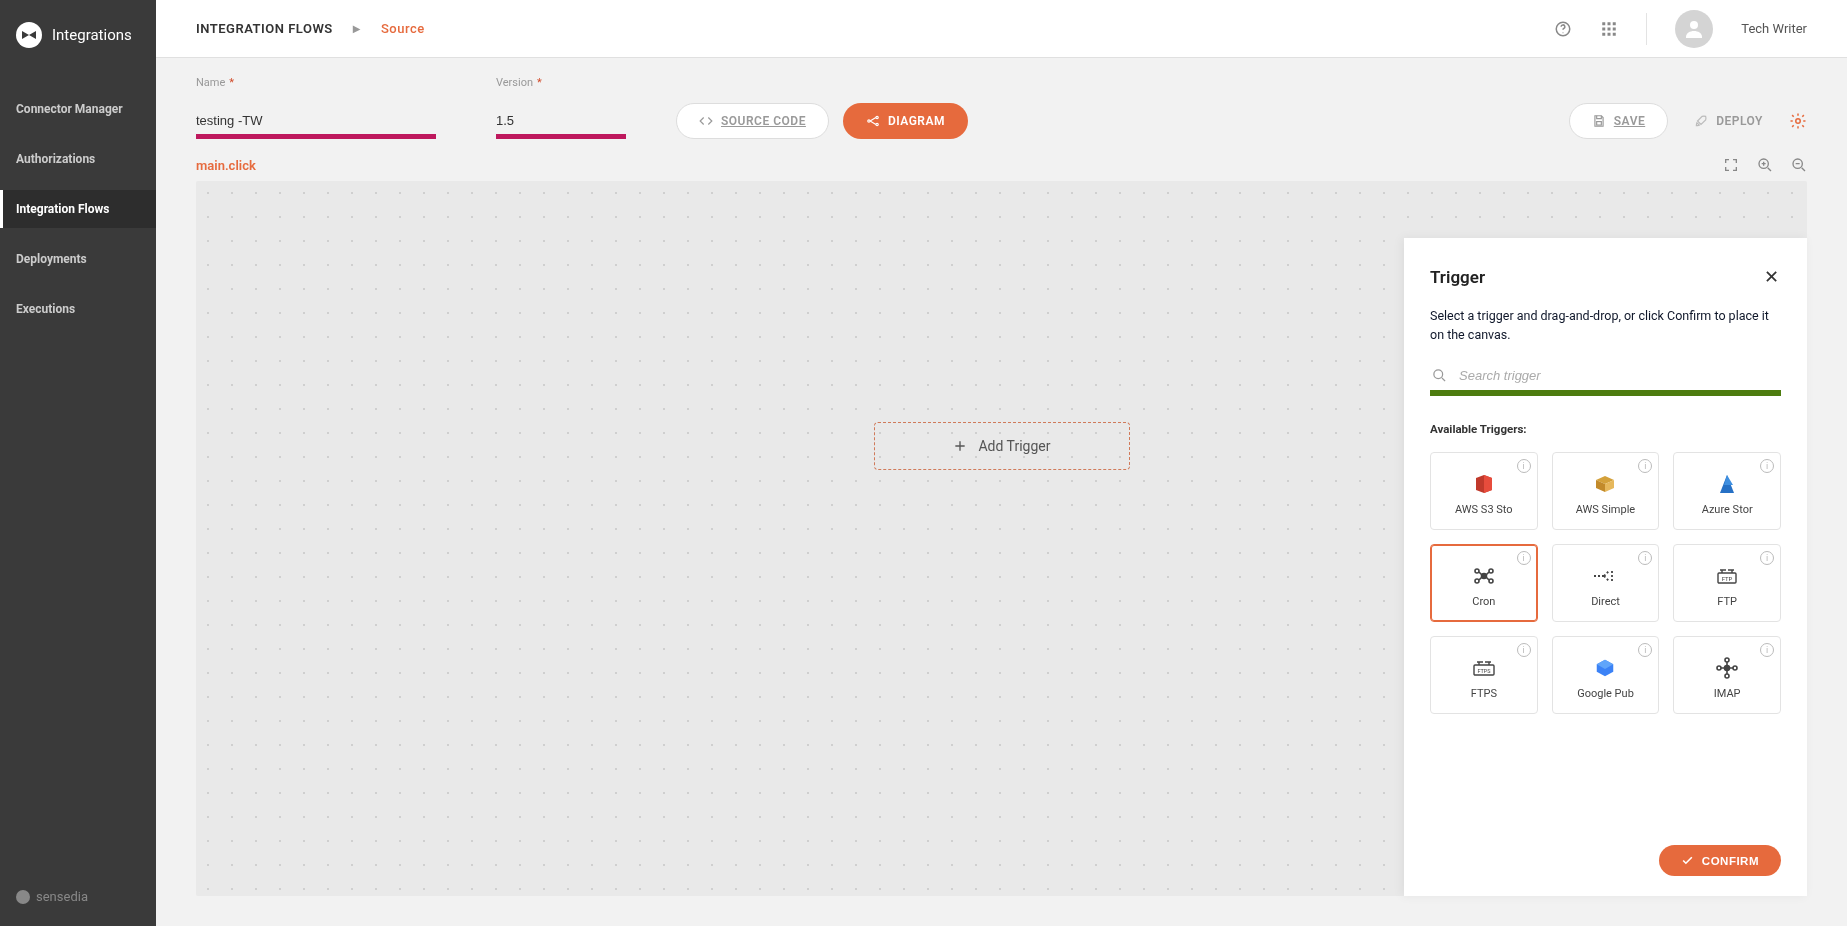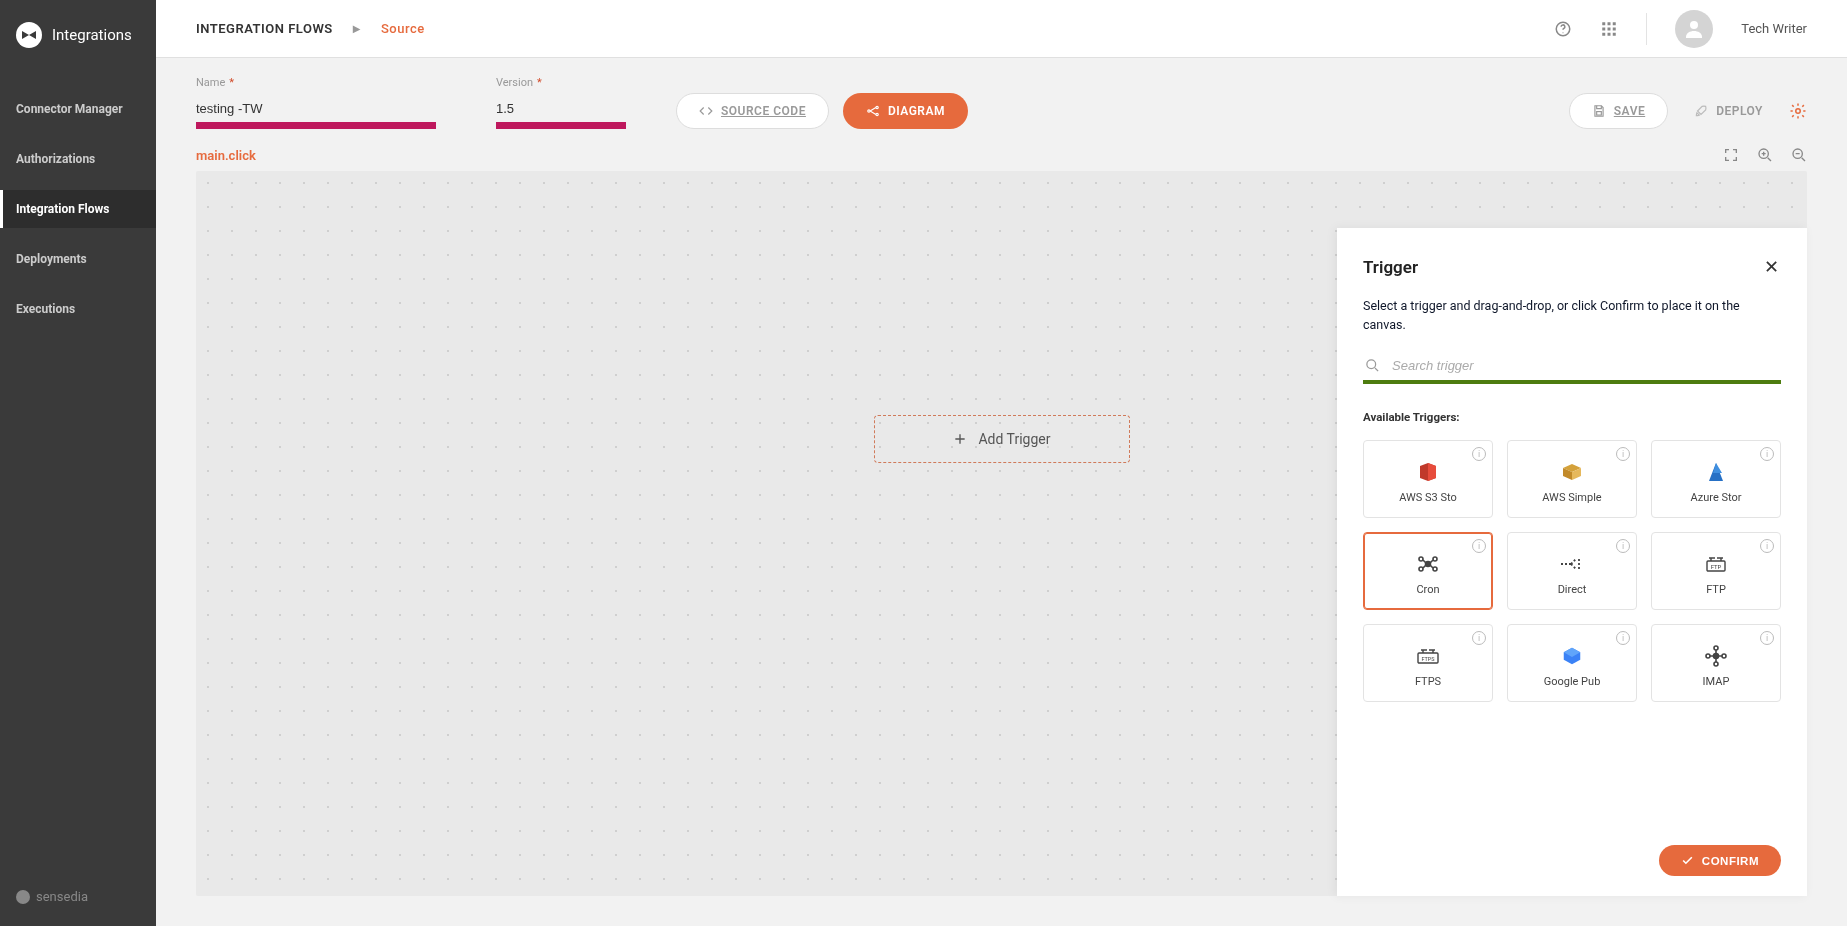--- a/index.html
+++ b/index.html
@@ -156,30 +156,30 @@
   
   .toolbar {
     padding: 18px 40px 18px 40px;
     display: flex;
     align-items: flex-end;
     gap: 60px;
   }
   .field {
     display: flex;
     flex-direction: column;
-    gap: 6px;
+    gap: 18px;
   }
   .field-label {
     font-size: 11px;
     color: var(--text-light-gray);
   }
   .field-label .req { color: #d24d2c; margin-left: 4px;}
   .field-input {
     border: none;
-    border-bottom: 7px solid #be185d;
+    border-bottom: 5px solid #be185d;
     background: transparent;
     padding: 6px 0;
     font-size: 13px;
     color: #333;
     outline: none;
   }
   .field.name .field-input { width: 240px; }
   .field.version .field-input { width: 130px; }
 
   .mode-toggle {
@@ -279,21 +279,21 @@
     cursor: pointer;
     background: transparent;
   }
 
   
   .trigger-panel {
     position: absolute;
     top: 57px;
     right: 0;
     bottom: 0;
-    width: 470px;
+    width: 403px;
     background: #fff;
     box-shadow: -2px 0 10px rgba(0,0,0,0.06);
     display: flex;
     flex-direction: column;
     padding: 26px 26px 20px 26px;
   }
   .panel-head {
     display: flex;
     align-items: center;
     justify-content: space-between;
@@ -313,21 +313,21 @@
   .panel-desc {
     font-size: 12.5px;
     line-height: 1.5;
     color: #0f172a;
     margin-bottom: 16px;
   }
   .search-row {
     display: flex;
     align-items: center;
     gap: 10px;
-    border-bottom: 4px solid #4d7c0f;
+    border-bottom: 6px solid #4d7c0f;
     padding: 6px 2px;
     margin-bottom: 26px;
   }
   .search-row input {
     border: none;
     outline: none;
     font-size: 13px;
     flex:1;
     font-style: italic;
     color: #666;

